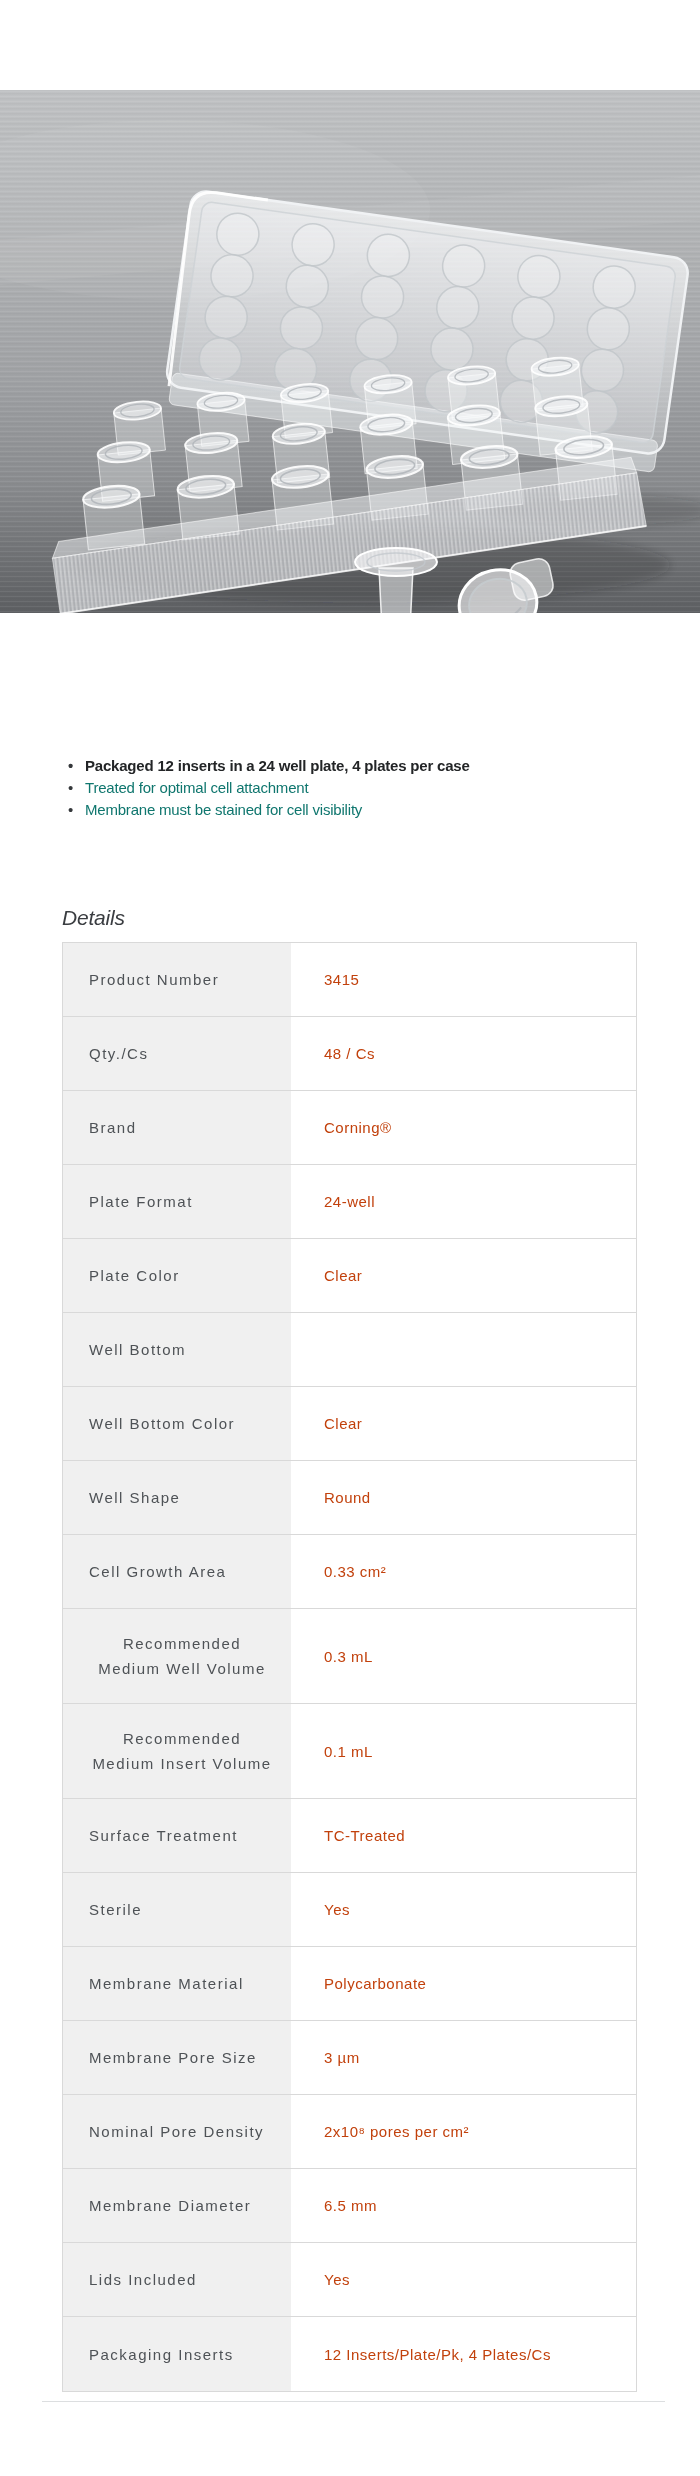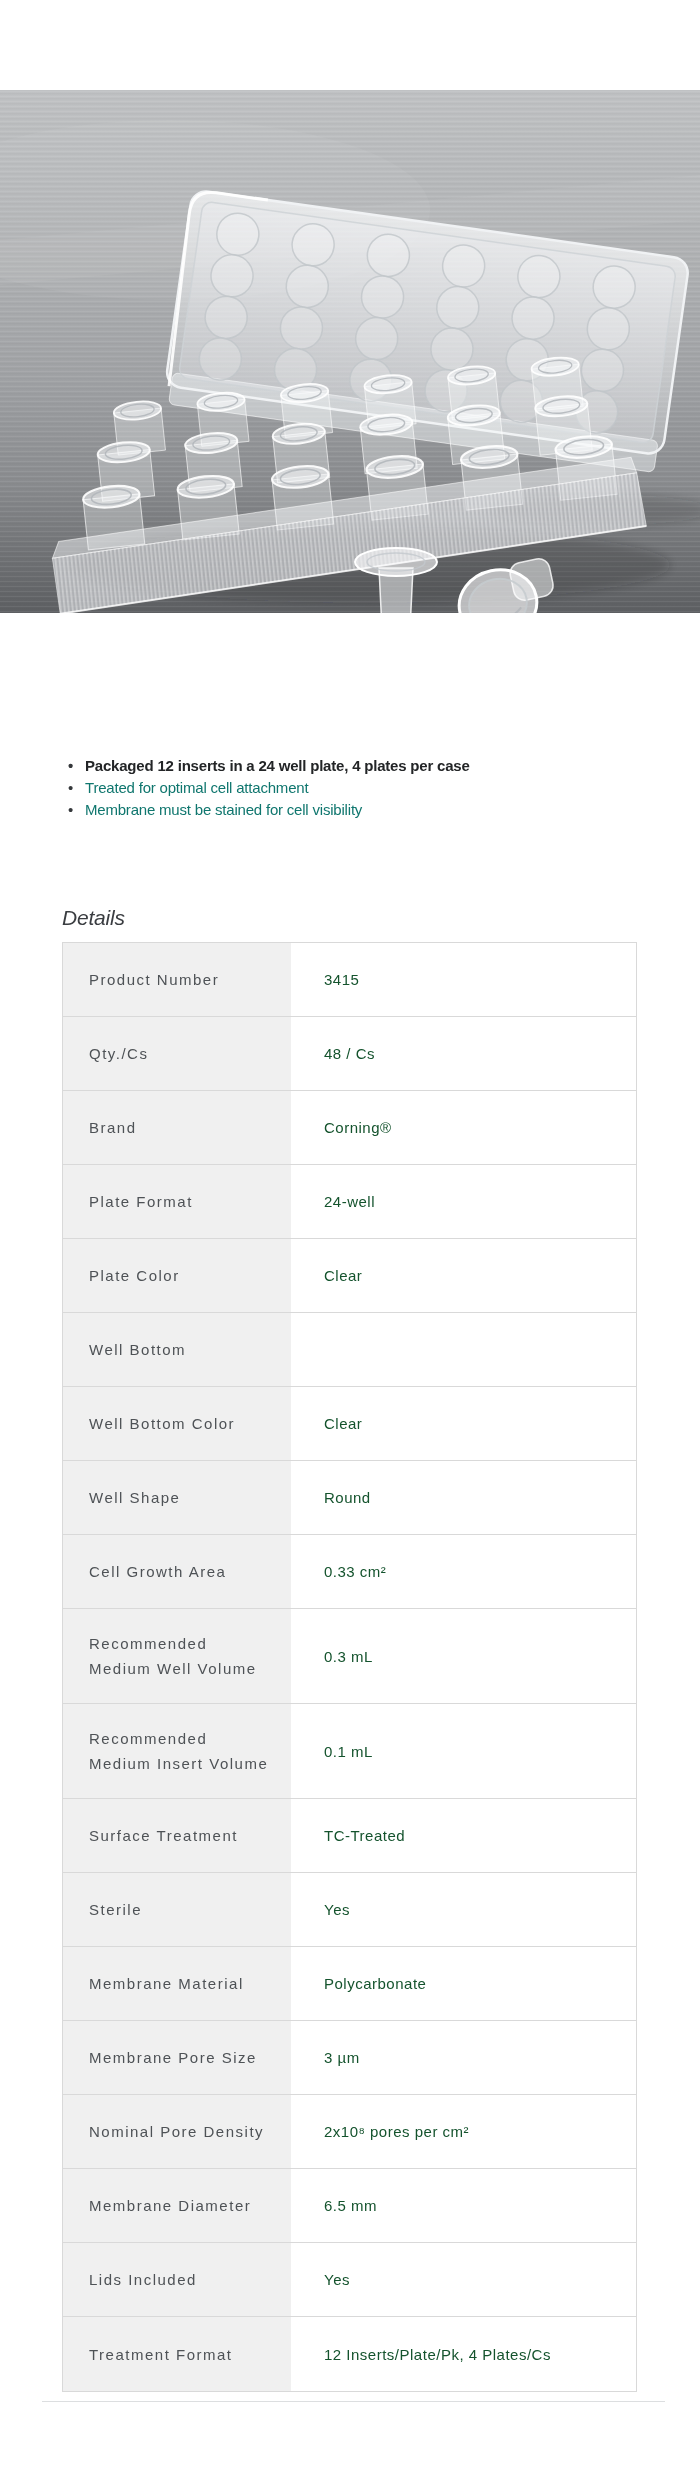--- a/index.html
+++ b/index.html
@@ -60,20 +60,21 @@
     border:1px solid #d9d9d9;
     box-sizing:border-box;
   }
   .spec-row{
     display:flex;
     box-sizing:border-box;
     min-height:74px;
   }
   .spec-row:not(:last-child){
     border-bottom:1px solid #d9d9d9;
+    text-align:center;
   }
   .spec-cell{
     display:flex;
     align-items:center;
     box-sizing:border-box;
   }
   .spec-cell.label{
     flex:0 0 228px;
     width:228px;
     background:#f0f0f0;
@@ -86,21 +87,21 @@
   }
   .spec-label{
     font-size:15px;
     line-height:25px;
     color:#4e5256;
     letter-spacing:1.5px;
   }
   .spec-value{
     font-size:15px;
     line-height:25px;
-    color:#14532d;
+    color:#c2410c;
     letter-spacing:0.5px;
   }
   .bottom-divider{
     height:1px;
     width:623px;
     background:#dcdee0;
     margin:9px 0 0 42px;
   }
 </style>
 </head>
@@ -395,21 +396,21 @@
     <div class="spec-cell label">
       <span class="spec-label">Lids Included</span>
     </div>
     <div class="spec-cell value">
       <span class="spec-value">Yes</span>
     </div>
   </div>
 
   <div class="spec-row">
     <div class="spec-cell label">
-      <span class="spec-label">Treatment Format</span>
+      <span class="spec-label">Packaging Inserts</span>
     </div>
     <div class="spec-cell value">
       <span class="spec-value">12 Inserts/Plate/Pk, 4 Plates/Cs</span>
     </div>
   </div>
 </div>
 
 <div class="bottom-divider"></div>
 
 </body></html>

